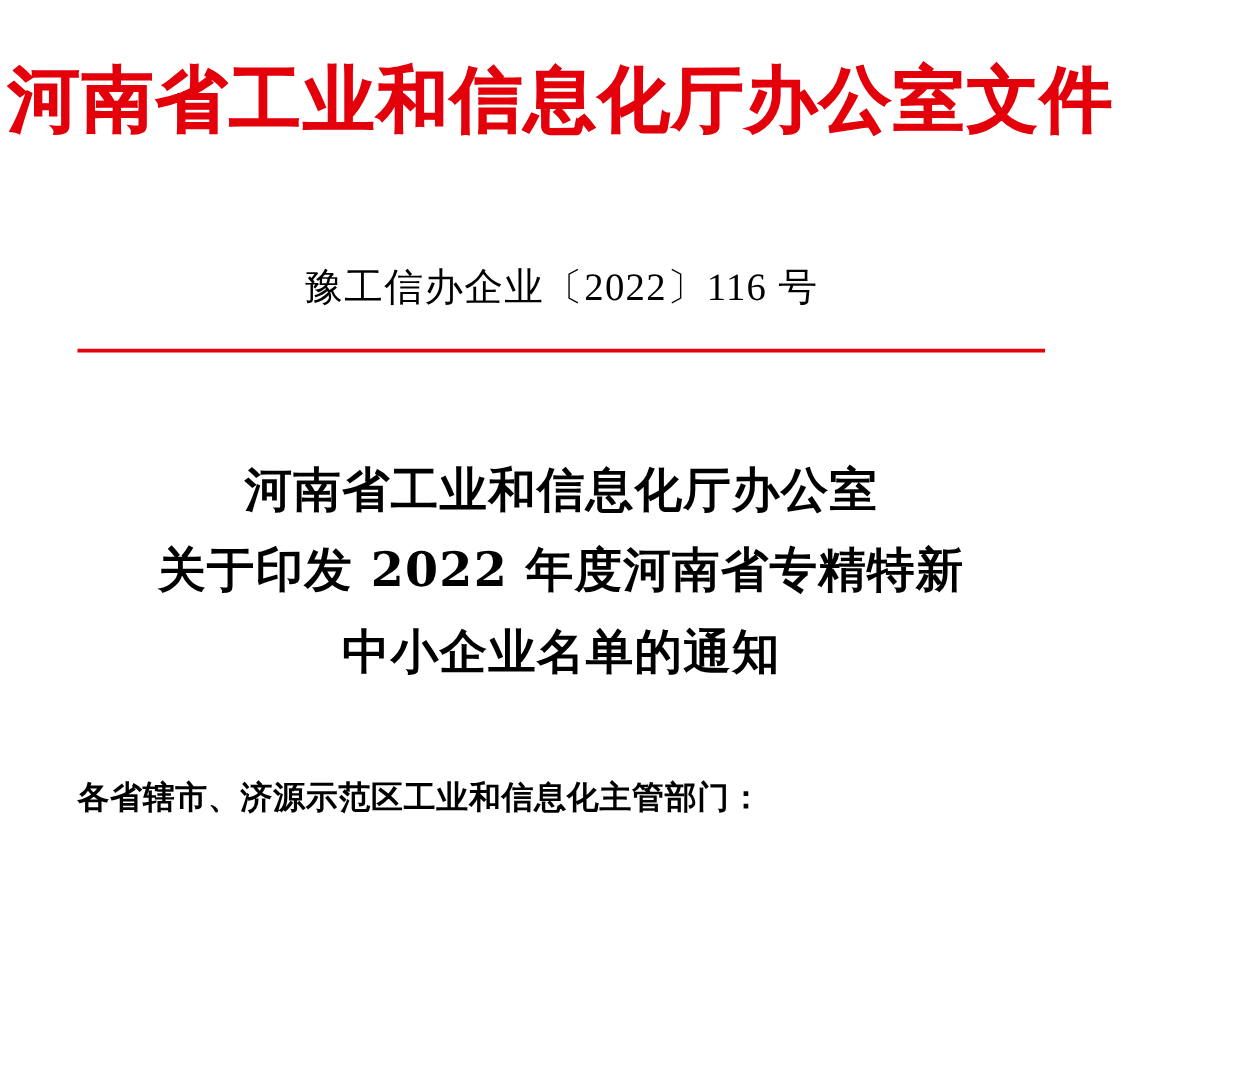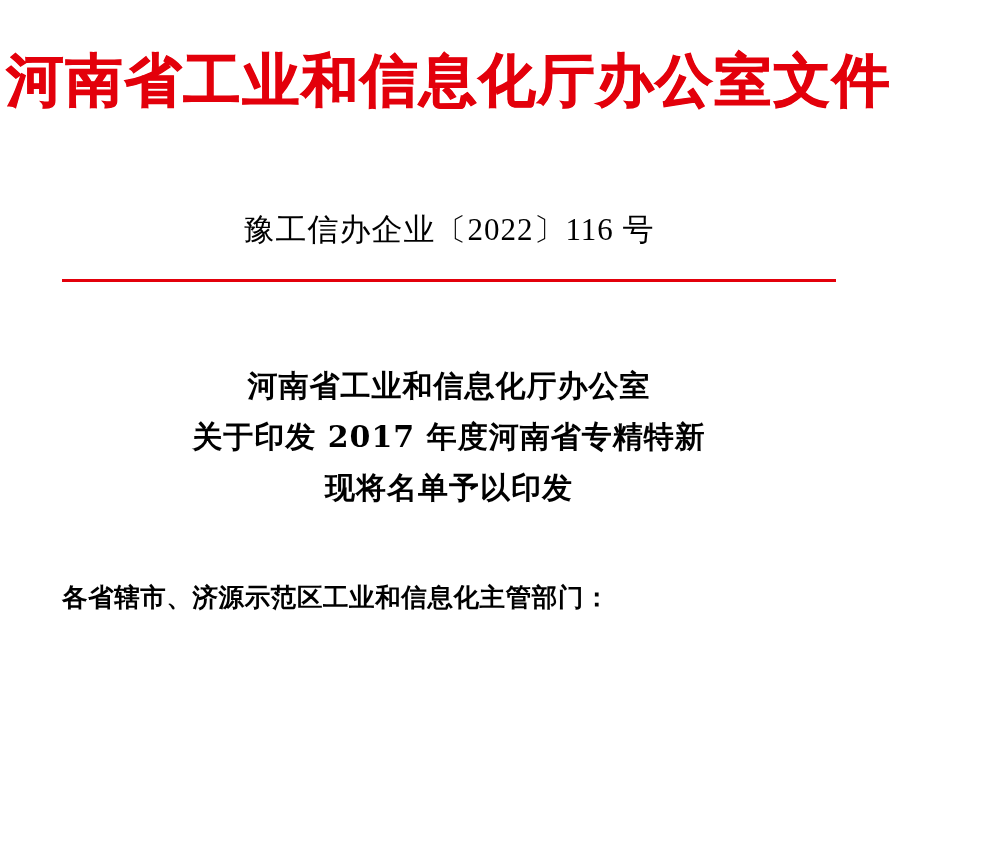--- a/index.html
+++ b/index.html
@@ -58,21 +58,21 @@
     background: #e3000b;
     margin: 28px auto 0 auto;
   }
 
   
   .doc-title {
     text-align: center;
     margin-top: 78px;
     font-family: "DejaVu Serif", "Liberation Serif", serif;
     font-weight: bold;
-    font-size: 30px;
+    font-size: 38px;
     line-height: 1.7;
     letter-spacing: 1px;
   }
   .doc-title .line {
     display: block;
   }
 
   
   .body-text {
     margin: 62px auto 0 auto;
@@ -101,21 +101,21 @@
   </div>
 
   <div class="docnum-wrap">
     <span class="docnum">豫工信办企业〔2022〕116 号</span>
   </div>
 
   <div class="red-rule"></div>
 
   <div class="doc-title">
     <span class="line">河南省工业和信息化厅办公室</span>
-    <span class="line">关于印发 2017 年度河南省专精特新</span>
-    <span class="line">现将名单予以印发</span>
+    <span class="line">关于印发 2022 年度河南省专精特新</span>
+    <span class="line">中小企业名单的通知</span>
   </div>
 
   <div class="body-text">
     <p>各省辖市、济源示范区工业和信息化主管部门：</p>
   </div>
 
 </div>
 
 </body></html>

